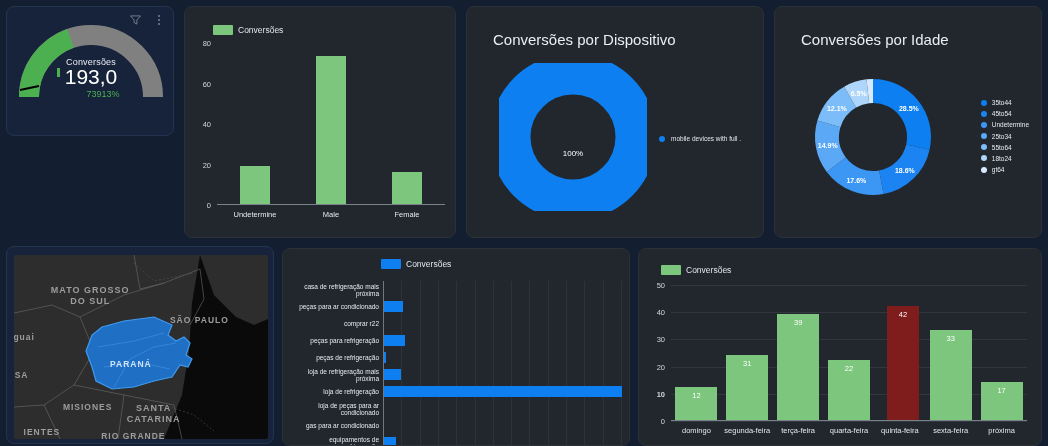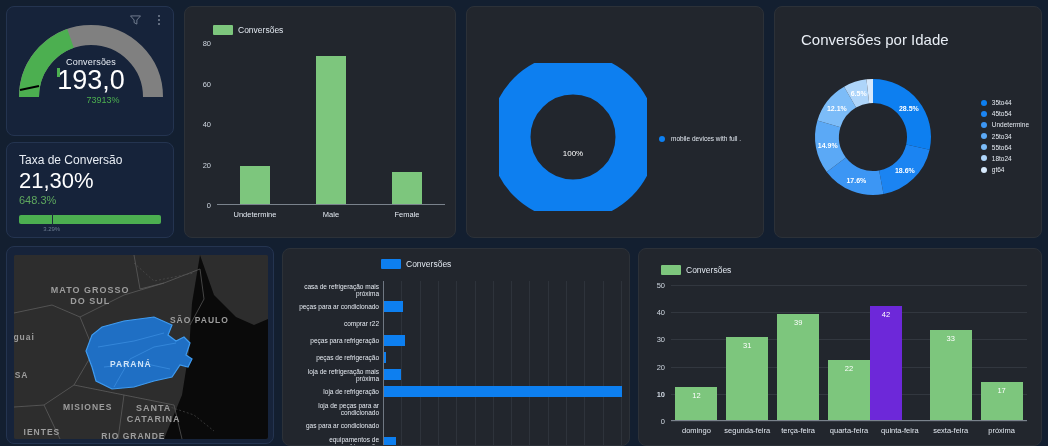--- a/index.html
+++ b/index.html
@@ -21,21 +21,21 @@
   .card-tools { position: absolute; right: 8px; top: 6px; display: flex; gap: 12px; align-items: center; }
   .icon-btn { width: 12px; height: 14px; opacity: .55; cursor: pointer; display: flex; align-items: center; justify-content: center; }
   .funnel { width: 11px; height: 10px; }
   .kebab { display: flex; flex-direction: column; gap: 2px; }
   .kebab i { display: block; width: 2px; height: 2px; background: #c9d3e0; border-radius: 50%; }
 
   .gauge-wrap { position: absolute; left: 0; top: 16px; width: 168px; height: 80px; }
   .gauge-svg { display: block; margin: 0 auto; }
   .gauge-txt { position: absolute; left: 0; top: 34px; width: 168px; text-align: center; }
   .gauge-label { font-size: 9px; color: #e8edf4; letter-spacing: .2px; }
-  .gauge-value { font-size: 27px; color: #ffffff; font-weight: 400; line-height: 1.05; margin-top: -1px; }
+  .gauge-value { font-size: 21px; color: #ffffff; font-weight: 400; line-height: 1.05; margin-top: -1px; }
   .gauge-delta { font-size: 9px; color: #4caf50; margin-top: 1px; padding-left: 24px; }
   .gauge-dot { position: absolute; left: 50px; top: 45px; width: 3px; height: 9px; background: #4caf50; }
 
   
   #rate-card { left: 6px; top: 142px; width: 168px; height: 96px; padding: 10px 12px; }
   .rate-title { font-size: 12px; color: #e8edf4; }
   .rate-value { font-size: 22px; color: #ffffff; line-height: 1.2; margin-top: 1px; }
   .rate-delta { font-size: 11px; color: #5ea85e; margin-top: 0px; }
   .rate-bar { position: relative; margin-top: 9px; height: 9px; background: #1b2b43; border-radius: 2px; }
   .rate-bar-fill { position: absolute; left: 0; top: 0; height: 9px; width: 100%; background: #4caf50; border-radius: 2px; }
@@ -121,30 +121,20 @@
       </svg>
       <div class="gauge-txt">
         <div class="gauge-label">Conversões</div>
         <div class="gauge-value">193,0</div>
         <div class="gauge-delta">73913%</div>
       </div>
       <div class="gauge-dot"></div>
     </div>
   </div>
 
-  <div class="card card-navy" id="rate-card">
-    <div class="rate-title">Taxa de Conversão</div>
-    <div class="rate-value">21,30%</div>
-    <div class="rate-delta">648.3%</div>
-    <div class="rate-bar">
-      <div class="rate-bar-fill"></div>
-      <div class="rate-bar-tick"></div>
-      <div class="rate-bar-sub">3.29%</div>
-    </div>
-  </div>
 
   <div class="card card-dark" id="gender-card">
     <div class="legend" id="gender-legend">
       <span class="legend-swatch" style="background:#7dc67d"></span>
       <span class="legend-txt">Conversões</span>
     </div>
     <div class="plot" id="gender-plot">
       <div class="axis-line"></div>
       <div id="gender-yticks">
           <div class="ytick" style="top: 162px;">0</div>
@@ -158,20 +148,21 @@
           <div class="xtick" style="left: 38px;">Undetermine</div>
           <div class="vbar" style="left: 99px; width: 30px; height: 147.825px; background: rgb(125, 198, 125);"></div>
           <div class="xtick" style="left: 114px;">Male</div>
           <div class="vbar" style="left: 175px; width: 30px; height: 32.4px; background: rgb(125, 198, 125);"></div>
           <div class="xtick" style="left: 190px;">Female</div>
         </div>
     </div>
   </div>
 
   <div class="card card-dark" id="device-card">
+    <div class="card-title">Conversões por Dispositivo</div>
     <div style="position:absolute;left:32px;top:56px;width:148px;height:180px">
       <svg width="148" height="148" viewBox="0 0 148 148">
         <circle cx="74" cy="74" r="63" fill="none" stroke="#0d7ff0" stroke-width="41"></circle>
       </svg>
       <div class="donut-center">100%</div>
     </div>
     <div class="legend" style="left:192px;top:128px;gap:6px">
       <span class="age-dot" style="background:#0d7ff0"></span>
       <span class="legend-txt" style="font-size:6.5px">mobile devices with full .</span>
     </div>
@@ -382,33 +373,33 @@
           <div class="ytick" style="top: 81.6px;">20</div>
           <div class="ytick" style="top: 54.4px;">30</div>
           <div class="ytick" style="top: 27.2px;">40</div>
           <div class="ytick" style="top: 0px;">50</div>
         </div>
       <div id="week-bars">
           <div class="vbar" style="left: 4.42857px; width: 42px; height: 32.64px; background: rgb(125, 198, 125);">
             <div class="bar-lbl">12</div>
           </div>
           <div class="xtick" style="left: 25.4286px;">domingo</div>
-          <div class="vbar" style="left: 55.2857px; width: 42px; height: 83px; background: rgb(125, 198, 125);">
+          <div class="vbar" style="left: 55.2857px; width: 42px; height: 65px; background: rgb(125, 198, 125);">
             <div class="bar-lbl">31</div>
           </div>
           <div class="xtick" style="left: 76.2857px;">segunda-feira</div>
           <div class="vbar" style="left: 106.143px; width: 42px; height: 106.08px; background: rgb(125, 198, 125);">
             <div class="bar-lbl">39</div>
           </div>
           <div class="xtick" style="left: 127.143px;">terça-feira</div>
           <div class="vbar" style="left: 157px; width: 42px; height: 59.84px; background: rgb(125, 198, 125);">
             <div class="bar-lbl">22</div>
           </div>
           <div class="xtick" style="left: 178px;">quarta-feira</div>
-          <div class="vbar" style="left: 199px; width: 32px; height: 114.24px; background: #6d28d9;">
+          <div class="vbar" style="left: 216px; width: 32px; height: 114.24px; background: #7f1d1d;">
             <div class="bar-lbl">42</div>
           </div>
           <div class="xtick" style="left: 228.857px;">quinta-feira</div>
           <div class="vbar" style="left: 258.714px; width: 42px; height: 89.76px; background: rgb(125, 198, 125);">
             <div class="bar-lbl">33</div>
           </div>
           <div class="xtick" style="left: 279.714px;">sexta-feira</div>
           <div class="vbar" style="left: 309.571px; width: 42px; height: 38.08px; background: rgb(125, 198, 125);">
             <div class="bar-lbl">17</div>
           </div>

